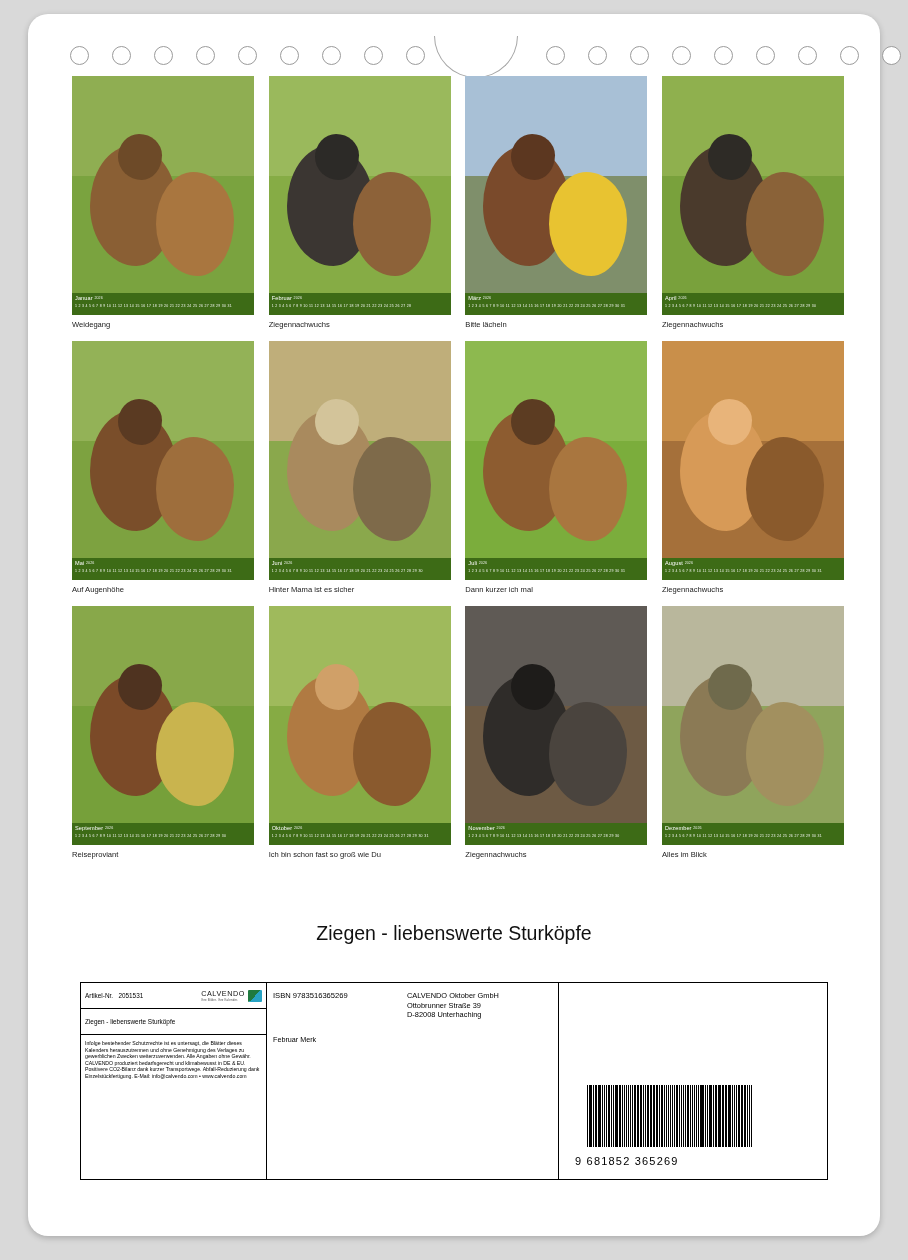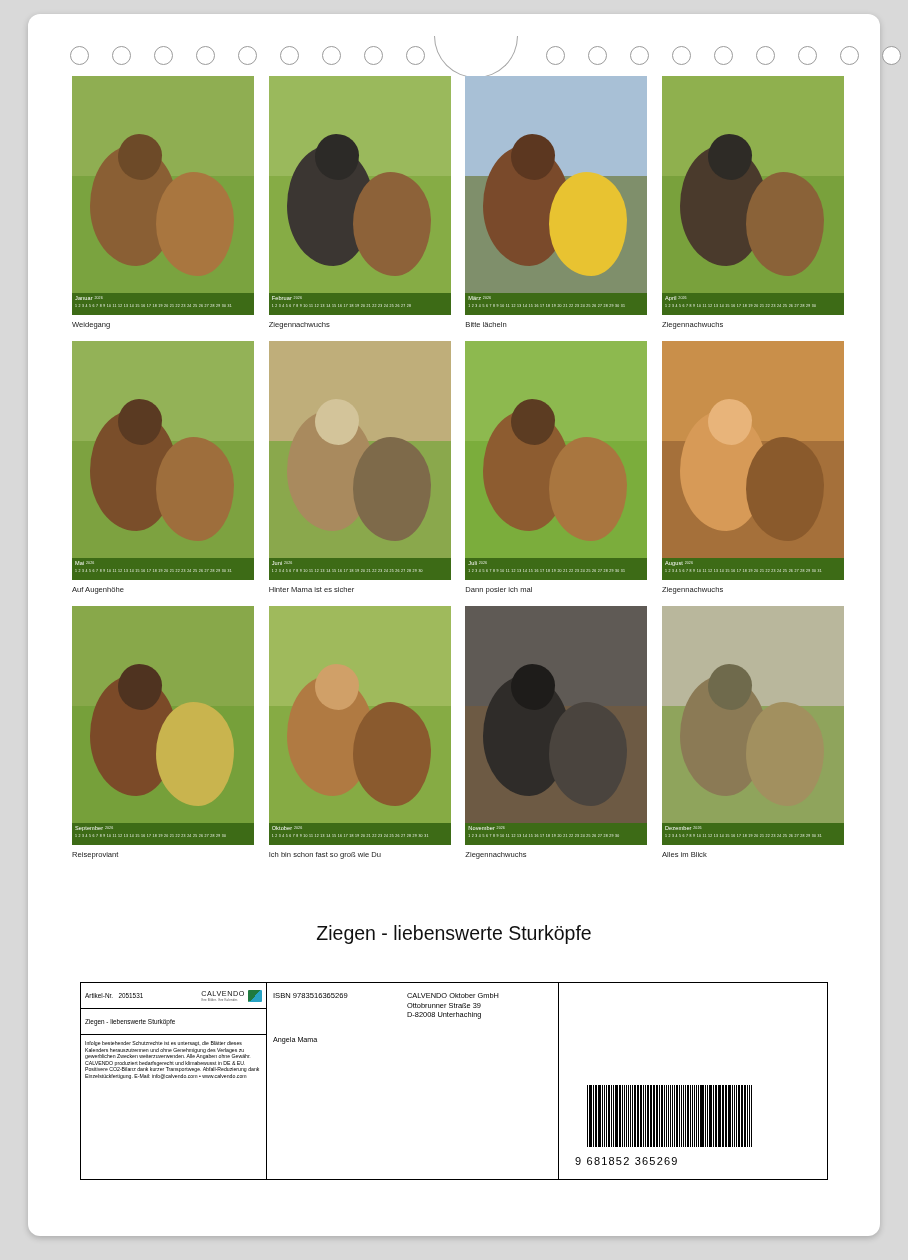--- a/index.html
+++ b/index.html
@@ -24,21 +24,21 @@
   }
 
   
   .sheet {
     position: absolute;
     left: 28px;
     top: 14px;
     width: 852px;
     height: 1222px;
     background: #ffffff;
-    border-radius: 12px;
+    border-radius: 20px;
     box-shadow: 0 2px 6px rgba(0,0,0,0.22);
   }
 
   
   .binding {
     position: absolute;
     left: 0;
     top: 24px;
     width: 852px;
     height: 44px;
@@ -428,21 +428,21 @@
               <div class="sky" style="background: rgb(141, 185, 79);"></div>
               <div class="ground" style="background: rgb(123, 173, 60);"></div>
               <div class="blobA" style="background: rgb(141, 92, 48); left: 18px; top: 70px; width: 86px; height: 120px;"></div>
               <div class="blobB" style="background: rgb(169, 118, 63); left: 84px; top: 96px; width: 78px; height: 104px;"></div>
               <div class="blobC" style="background: rgb(92, 60, 34); left: 46px; top: 58px; width: 44px; height: 46px;"></div>
               <div class="calstrip">
                 <div class="mname"><b>Juli</b> <span class="myear">2026</span></div>
                 <div class="days">1 2 3 4 5 6 7 8 9 10 11 12 13 14 15 16 17 18 19 20 21 22 23 24 25 26 27 28 29 30 31</div>
               </div>
             </div>
-            <div class="caption">Dann posier ich mal</div>
+            <div class="caption">Dann kurzer ich mal</div>
           </div>
           <div class="cell">
             <div class="photo">
               <div class="sky" style="background: rgb(201, 143, 74);"></div>
               <div class="ground" style="background: rgb(165, 112, 58);"></div>
               <div class="blobA" style="background: rgb(215, 154, 87); left: 18px; top: 70px; width: 86px; height: 120px;"></div>
               <div class="blobB" style="background: rgb(138, 90, 44); left: 84px; top: 96px; width: 78px; height: 104px;"></div>
               <div class="blobC" style="background: rgb(232, 180, 122); left: 46px; top: 58px; width: 44px; height: 46px;"></div>
               <div class="calstrip">
                 <div class="mname"><b>August</b> <span class="myear">2026</span></div>
@@ -530,21 +530,21 @@
             </div>
             <div class="cmark"></div>
           </div>
         </div>
         <div class="c1-mid">Ziegen - liebenswerte Sturköpfe</div>
         <div class="c1-body">Infolge bestehender Schutzrechte ist es untersagt, die Blätter dieses Kalenders herauszutrennen und ohne Genehmigung des Verlages zu gewerblichen Zwecken weiterzuverwenden. Alle Angaben ohne Gewähr. CALVENDO produziert bedarfsgerecht und klimabewusst in DE &amp; EU. Positivere CO2-Bilanz dank kurzer Transportwege. Abfall-Reduzierung dank Einzelstückfertigung. E-Mail: info@calvendo.com • www.calvendo.com</div>
       </div>
 
       <div class="col2">
         <div class="isbn">ISBN 9783516365269</div>
-        <div class="author">Angela Mama</div>
+        <div class="author">Februar Merk</div>
         <div class="pubblock" id="pubblock">
             <div>CALVENDO Oktober GmbH</div>
             <div>Ottobrunner Straße 39</div>
             <div>D-82008 Unterhaching</div>
           </div>
       </div>
 
       <div class="col3">
         <div class="barcode" id="barcode">
             <i style="width: 1px;"></i>

